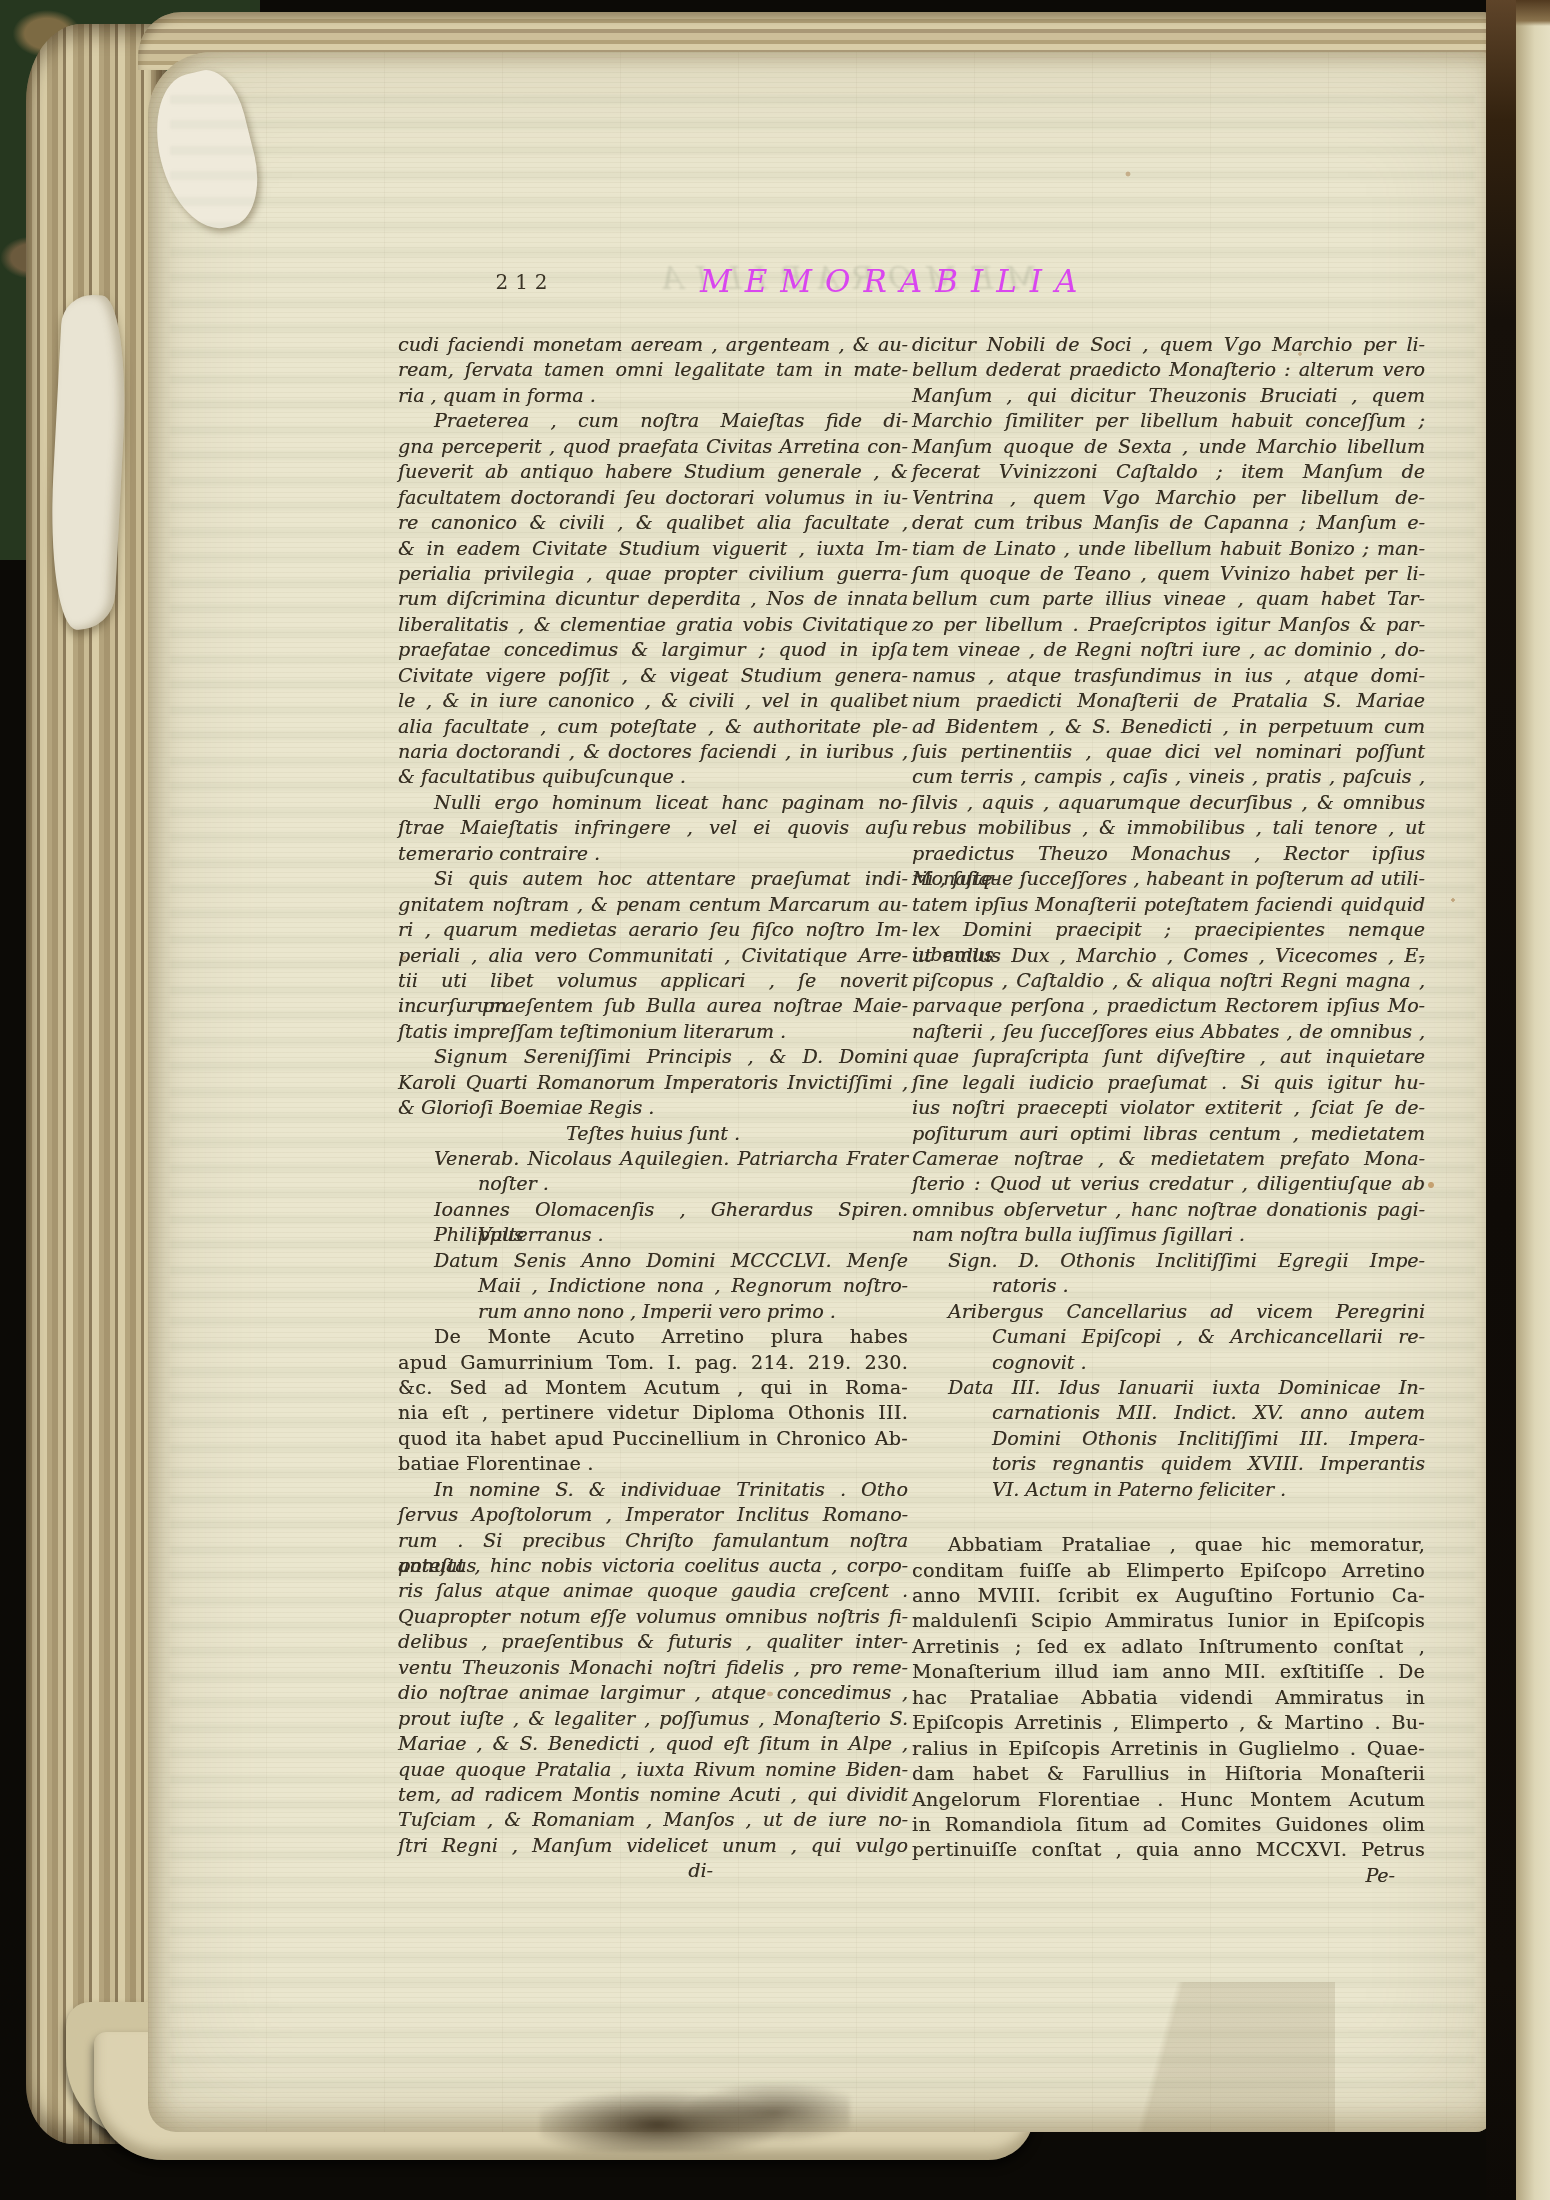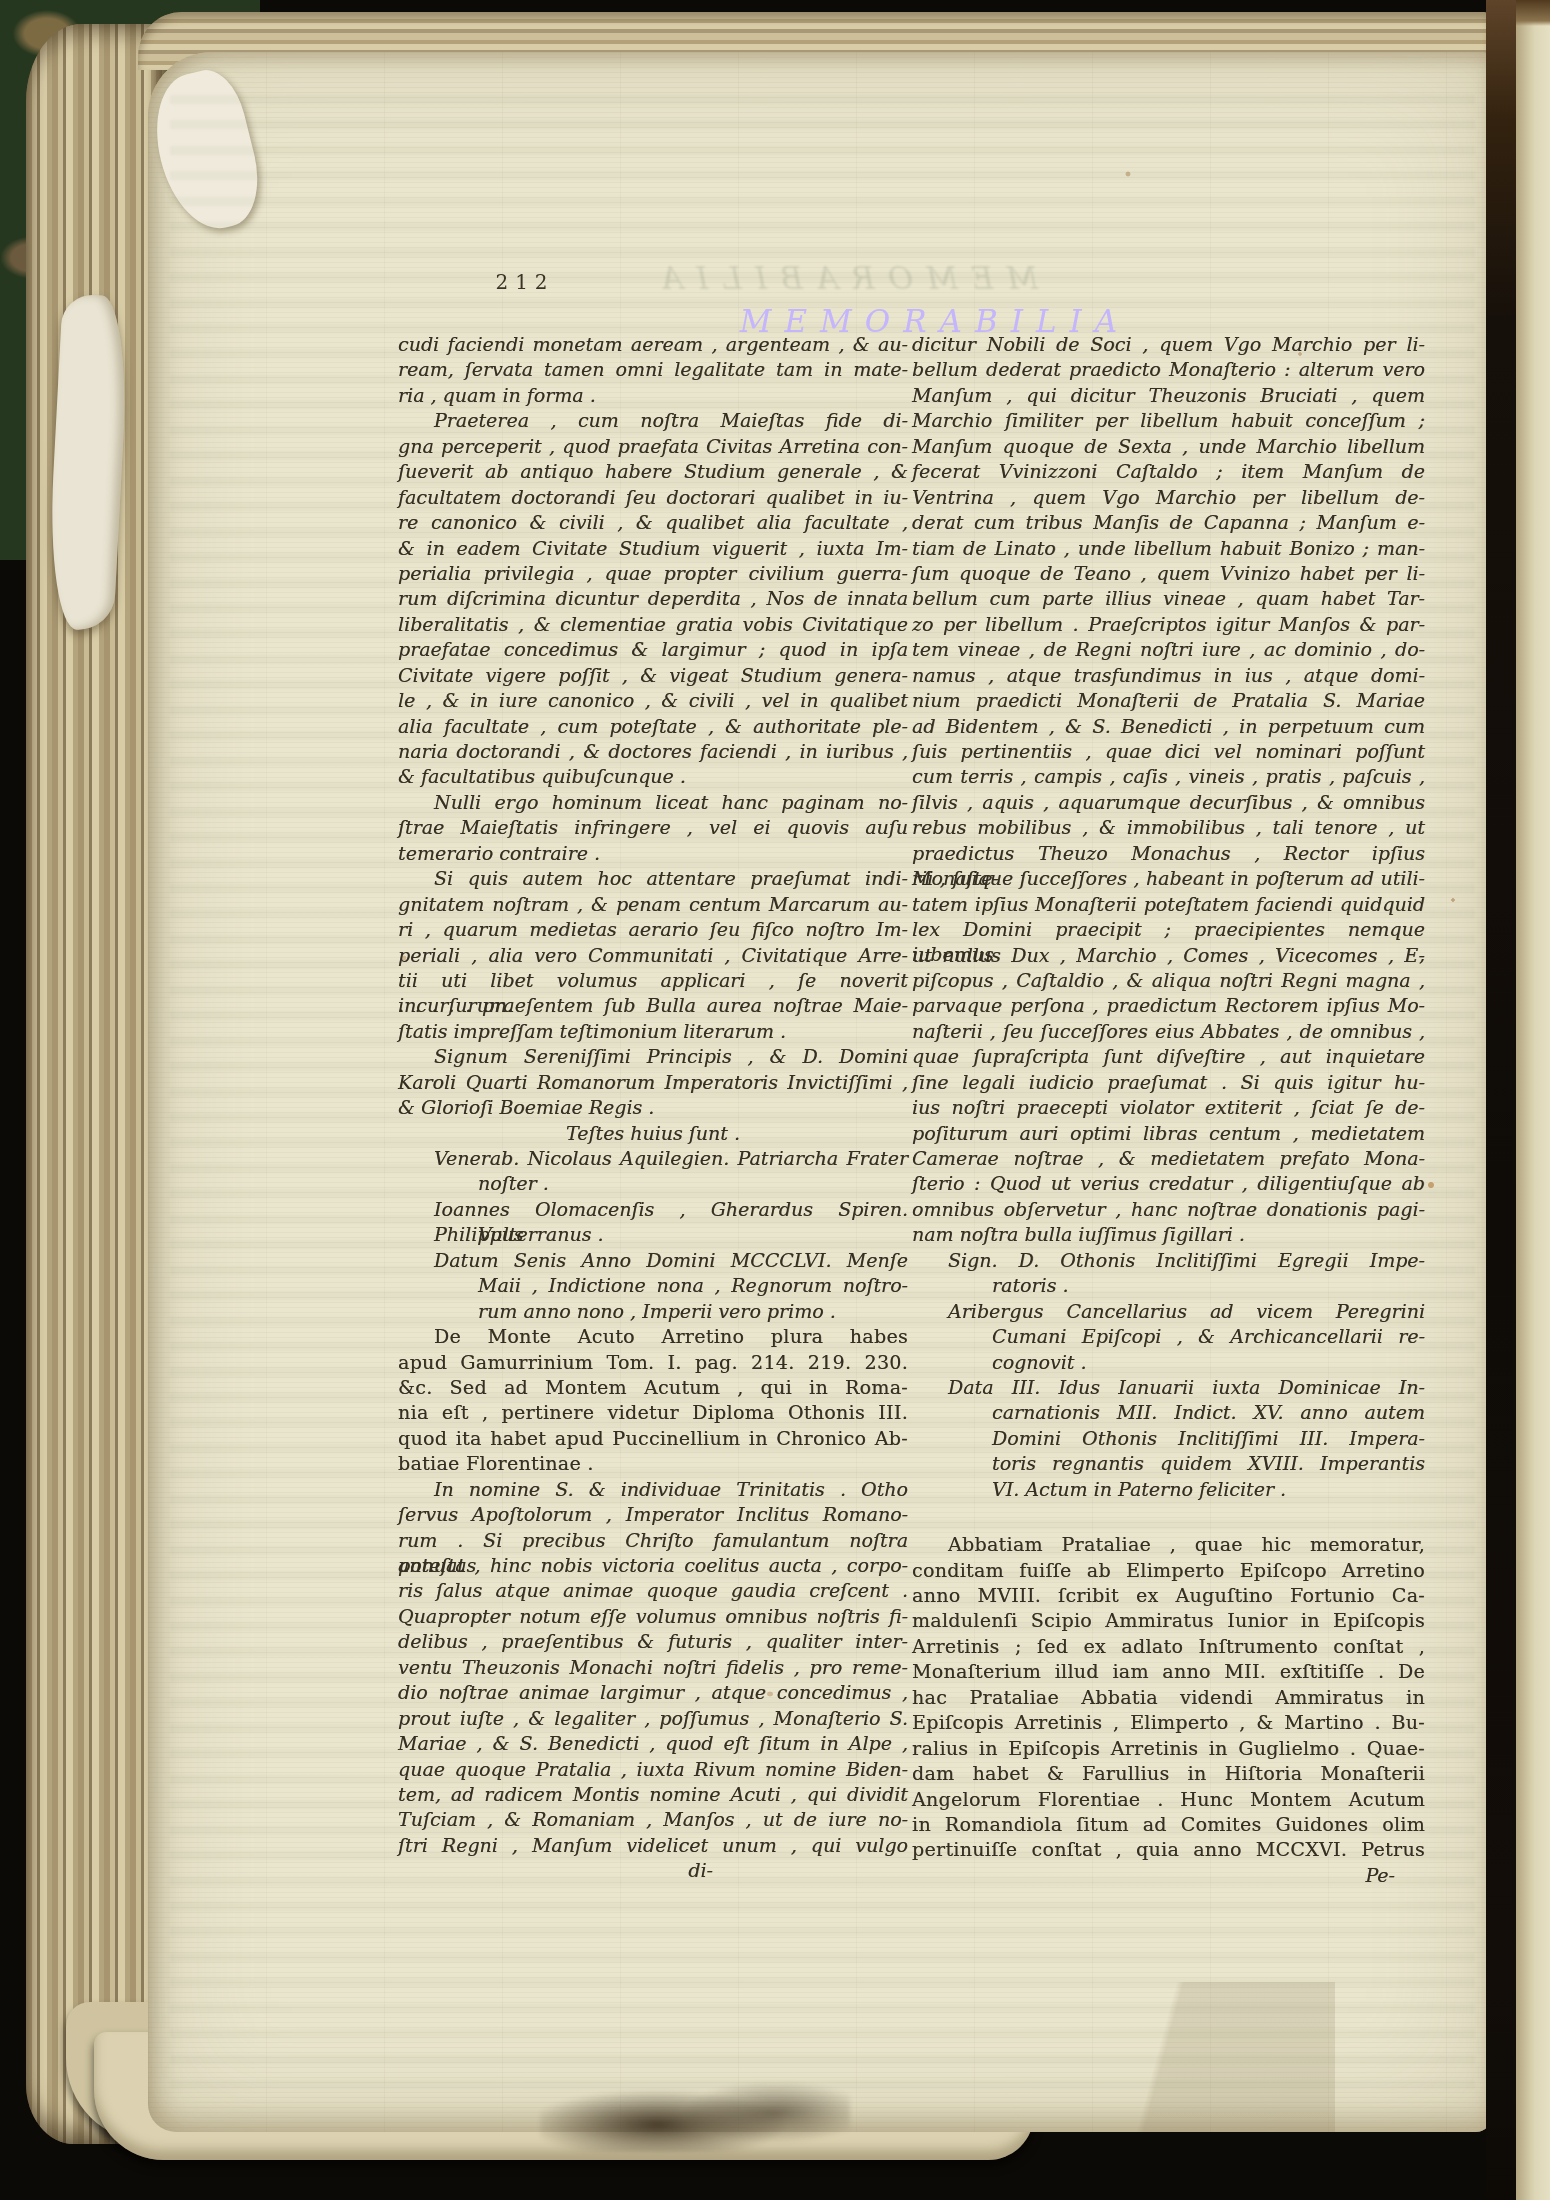--- a/index.html
+++ b/index.html
@@ -86,22 +86,22 @@
     background:linear-gradient(180deg,#5e4429 0,#33220f 120px,#16100a 320px,
                #0f0b07 55%,#120d08 90%,#0d0a06 100%);}
   .next-page{position:absolute;left:1516px;top:0;width:34px;height:2200px;
     background:linear-gradient(90deg,#b3a680,#ddd6b6 55%,#e6e0c4);}
   .next-page .cap{position:absolute;left:0;top:0;width:100%;height:26px;
     background:linear-gradient(180deg,#51391f,#8a734d 80%,transparent);}
 
   
   .pageno{position:absolute;left:455px;top:270px;width:140px;text-align:center;
     font-size:20px;letter-spacing:7px;color:#3a3326;}
-  .title{position:absolute;left:700px;top:263px;width:470px;text-align:center;
-    font-style:italic;font-size:31px;letter-spacing:13px;color:#c4b5fd;margin-top:40px;}
+  .title{position:absolute;left:700px;top:263px;width:470px;
+    font-style:italic;font-size:31px;letter-spacing:13px;color:#d946ef;}
   .ghost-title{position:absolute;left:608px;top:260px;width:470px;text-align:center;
     font-style:italic;font-size:31px;letter-spacing:13px;color:#44543f;
     transform:scaleX(-1);opacity:.14;filter:blur(1px);pointer-events:none;}
 
   .col{position:absolute;top:332px;width:510px;}
   #colL{left:398px;}
   #colR{left:912px;width:513px;}
 
   .ln{height:25.45px;line-height:25.4px;font-size:19px;color:#352e22;
       font-style:italic;text-align:justify;text-align-last:justify;
@@ -133,21 +133,21 @@
   <div class="pageno">212</div>
   <div class="title">MEMORABILIA</div>
 
   <div class="col" id="colL">
       <div class="ln s-i a-j in-0">cudi faciendi monetam aeream , argenteam , &amp; au-</div>
       <div class="ln s-i a-j in-0">ream, ſervata tamen omni legalitate tam in mate-</div>
       <div class="ln s-i a-l in-0">ria , quam in forma .</div>
       <div class="ln s-i a-j in-1">Praeterea , cum noſtra Maieſtas fide di-</div>
       <div class="ln s-i a-j in-0">gna perceperit , quod praefata Civitas Arretina con-</div>
       <div class="ln s-i a-j in-0">ſueverit ab antiquo habere Studium generale , &amp;</div>
-      <div class="ln s-i a-j in-0">facultatem doctorandi ſeu doctorari qualibet in iu-</div>
+      <div class="ln s-i a-j in-0">facultatem doctorandi ſeu doctorari volumus in iu-</div>
       <div class="ln s-i a-j in-0">re canonico &amp; civili , &amp; qualibet alia facultate ,</div>
       <div class="ln s-i a-j in-0">&amp; in eadem Civitate Studium viguerit , iuxta Im-</div>
       <div class="ln s-i a-j in-0">perialia privilegia , quae propter civilium guerra-</div>
       <div class="ln s-i a-j in-0">rum diſcrimina dicuntur deperdita , Nos de innata</div>
       <div class="ln s-i a-j in-0">liberalitatis , &amp; clementiae gratia vobis Civitatique</div>
       <div class="ln s-i a-j in-0">praefatae concedimus &amp; largimur ; quod in ipſa</div>
       <div class="ln s-i a-j in-0">Civitate vigere poſſit , &amp; vigeat Studium genera-</div>
       <div class="ln s-i a-j in-0">le , &amp; in iure canonico , &amp; civili , vel in qualibet</div>
       <div class="ln s-i a-j in-0">alia facultate , cum poteſtate , &amp; authoritate ple-</div>
       <div class="ln s-i a-j in-0">naria doctorandi , &amp; doctores faciendi , in iuribus ,</div>

